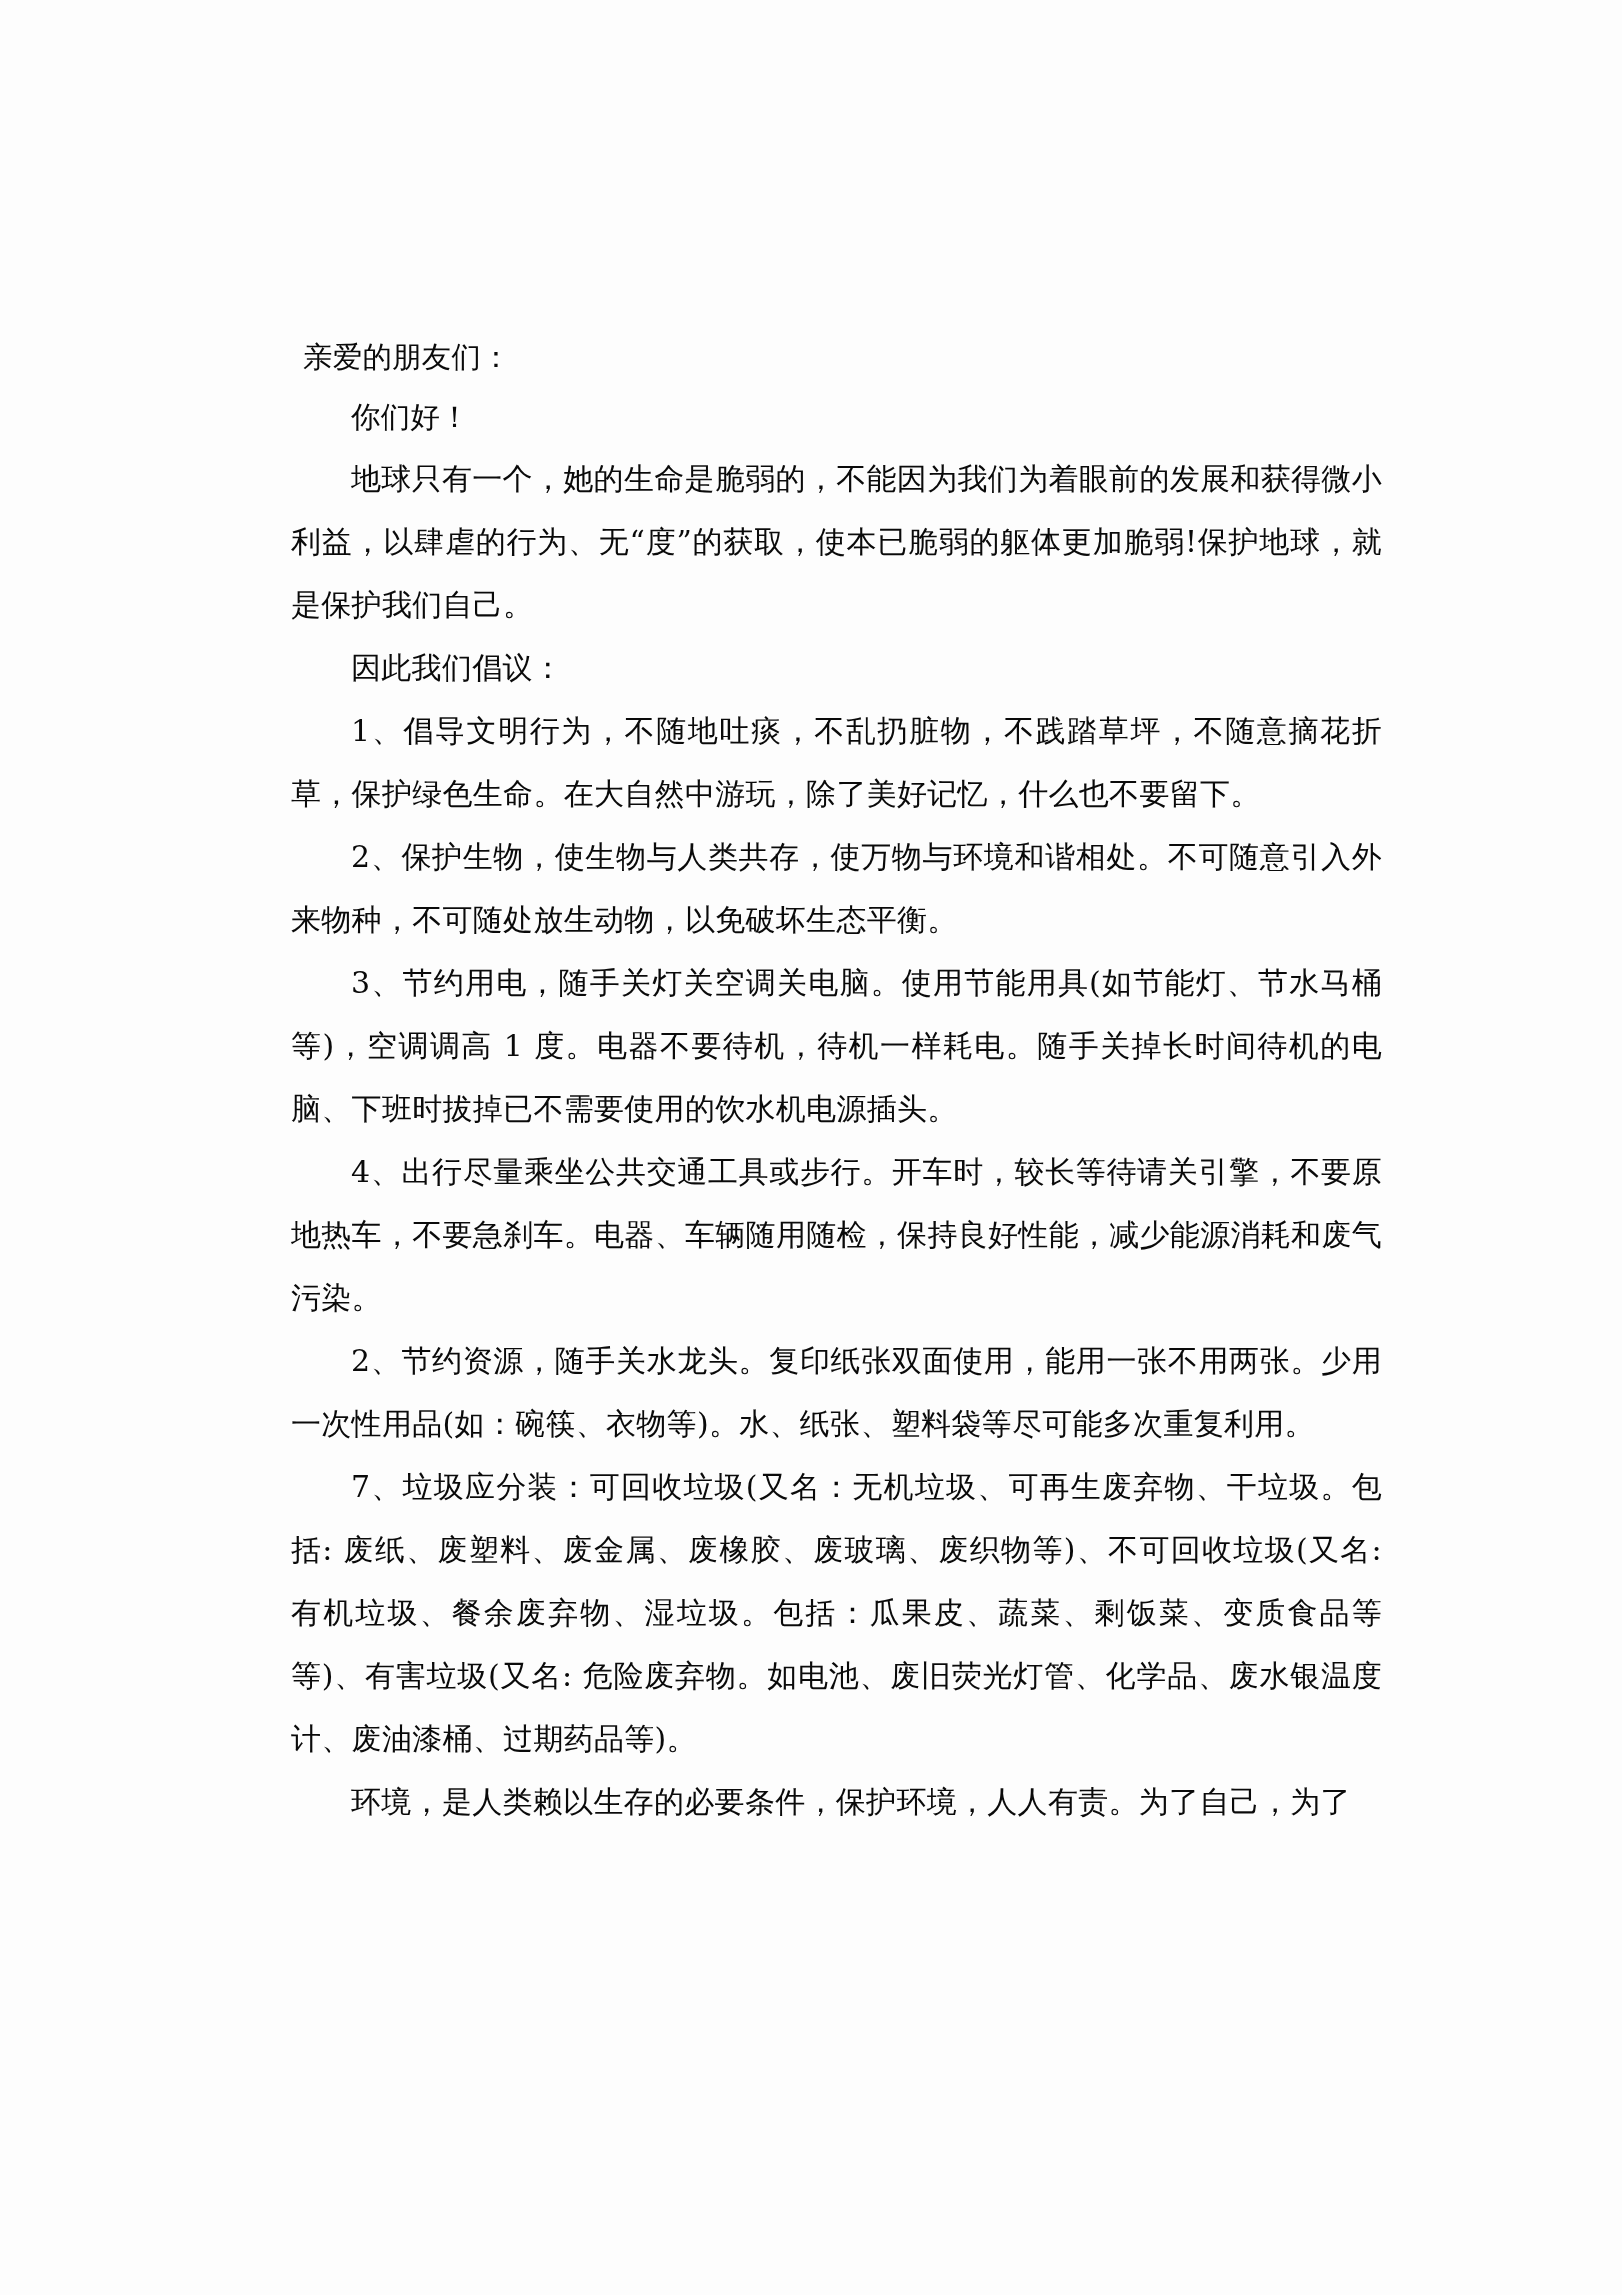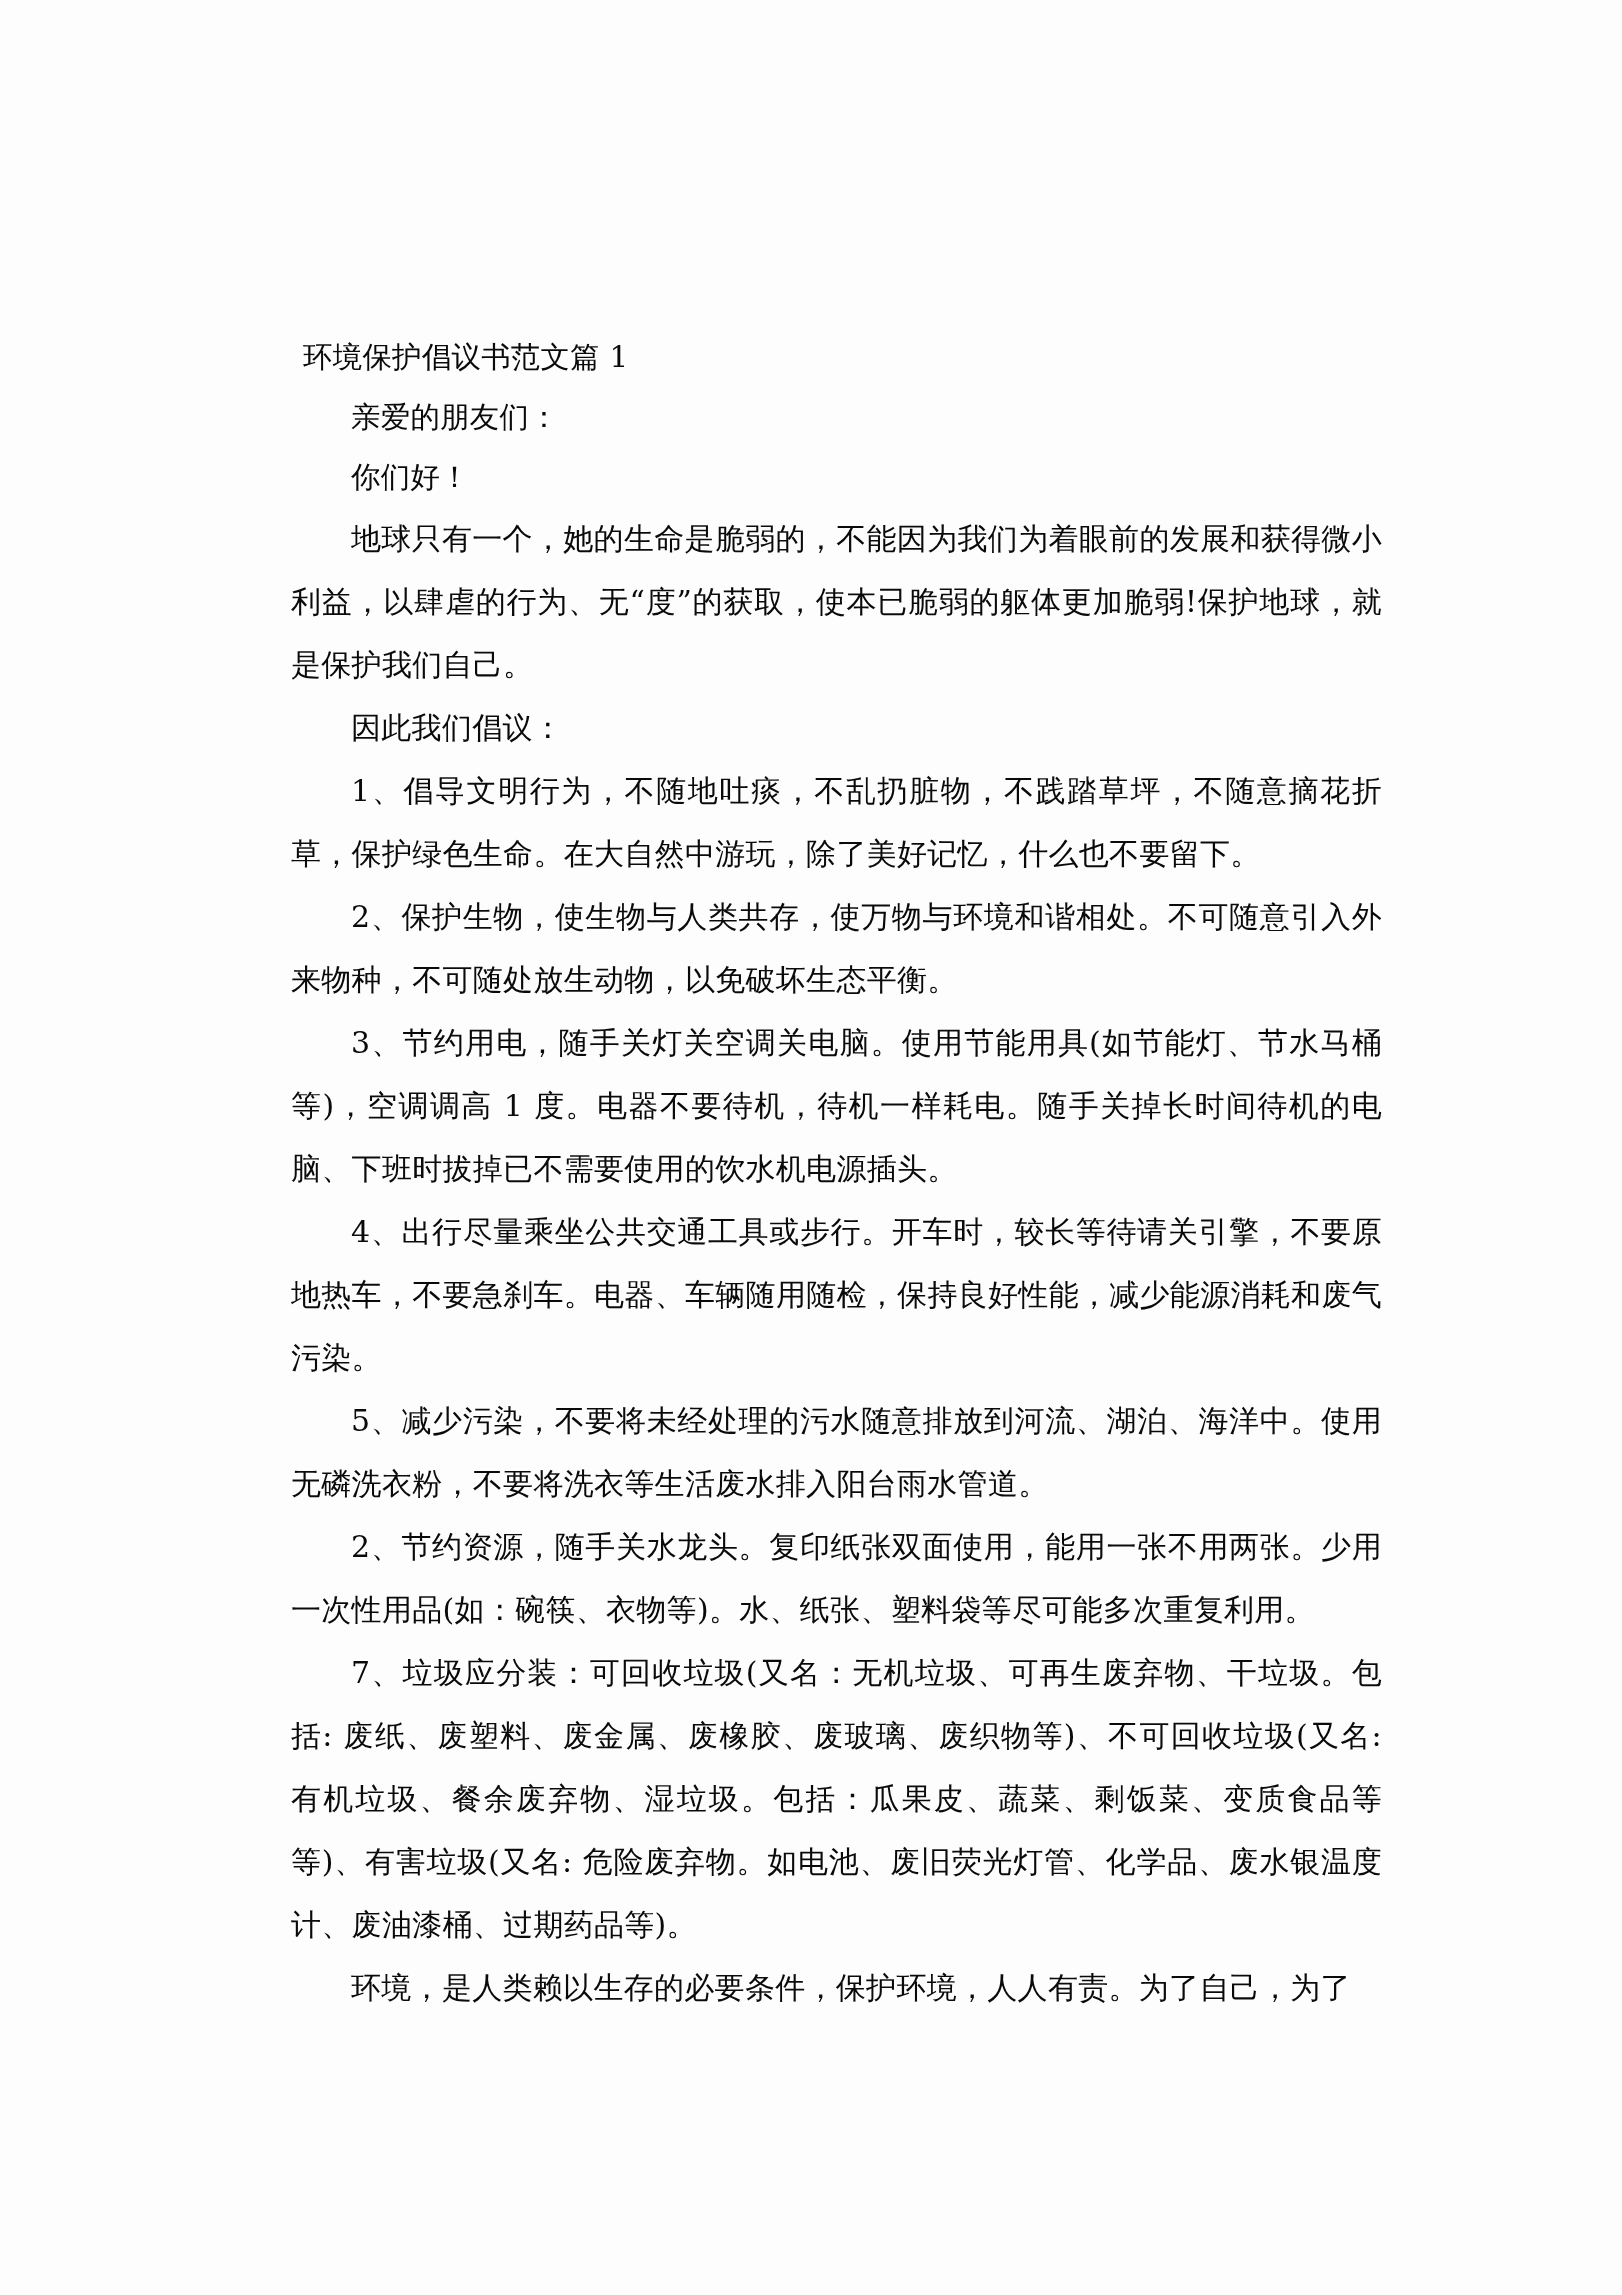--- a/index.html
+++ b/index.html
@@ -72,39 +72,37 @@
   }
 </style>
 </head>
 <body>
 
 <div class="page">
 
 
   <div class="body-block">
 
-    <p class="para indent heading-line">环境保护倡议书范文篇 1</p>
 
     <p class="para indent heading-line">亲爱的朋友们：</p>
 
     <p class="para indent heading-line">你们好！</p>
 
     <p class="para indent">地球只有一个，她的生命是脆弱的，不能因为我们为着眼前的发展和获得微小利益，以肆虐的行为、无“度”的获取，使本已脆弱的躯体更加脆弱!保护地球，就是保护我们自己。</p>
 
     <p class="para indent">因此我们倡议：</p>
 
     <p class="para indent">1、倡导文明行为，不随地吐痰，不乱扔脏物，不践踏草坪，不随意摘花折草，保护绿色生命。在大自然中游玩，除了美好记忆，什么也不要留下。</p>
 
     <p class="para indent">2、保护生物，使生物与人类共存，使万物与环境和谐相处。不可随意引入外来物种，不可随处放生动物，以免破坏生态平衡。</p>
 
     <p class="para indent">3、节约用电，随手关灯关空调关电脑。使用节能用具(如节能灯、节水马桶等)，空调调高 1 度。电器不要待机，待机一样耗电。随手关掉长时间待机的电脑、下班时拔掉已不需要使用的饮水机电源插头。</p>
 
     <p class="para indent">4、出行尽量乘坐公共交通工具或步行。开车时，较长等待请关引擎，不要原地热车，不要急刹车。电器、车辆随用随检，保持良好性能，减少能源消耗和废气污染。</p>
 
-    <p class="para indent">5、减少污染，不要将未经处理的污水随意排放到河流、湖泊、海洋中。使用无磷洗衣粉，不要将洗衣等生活废水排入阳台雨水管道。</p>
 
     <p class="para indent">2、节约资源，随手关水龙头。复印纸张双面使用，能用一张不用两张。少用一次性用品(如：碗筷、衣物等)。水、纸张、塑料袋等尽可能多次重复利用。</p>
 
     <p class="para indent">7、垃圾应分装：可回收垃圾(又名：无机垃圾、可再生废弃物、干垃圾。包括: 废纸、废塑料、废金属、废橡胶、废玻璃、废织物等)、不可回收垃圾(又名: 有机垃圾、餐余废弃物、湿垃圾。包括：瓜果皮、蔬菜、剩饭菜、变质食品等等)、有害垃圾(又名: 危险废弃物。如电池、废旧荧光灯管、化学品、废水银温度计、废油漆桶、过期药品等)。</p>
 
     <p class="para indent last">环境，是人类赖以生存的必要条件，保护环境，人人有责。为了自己，为了</p>
 
   </div>
 
 </div>

